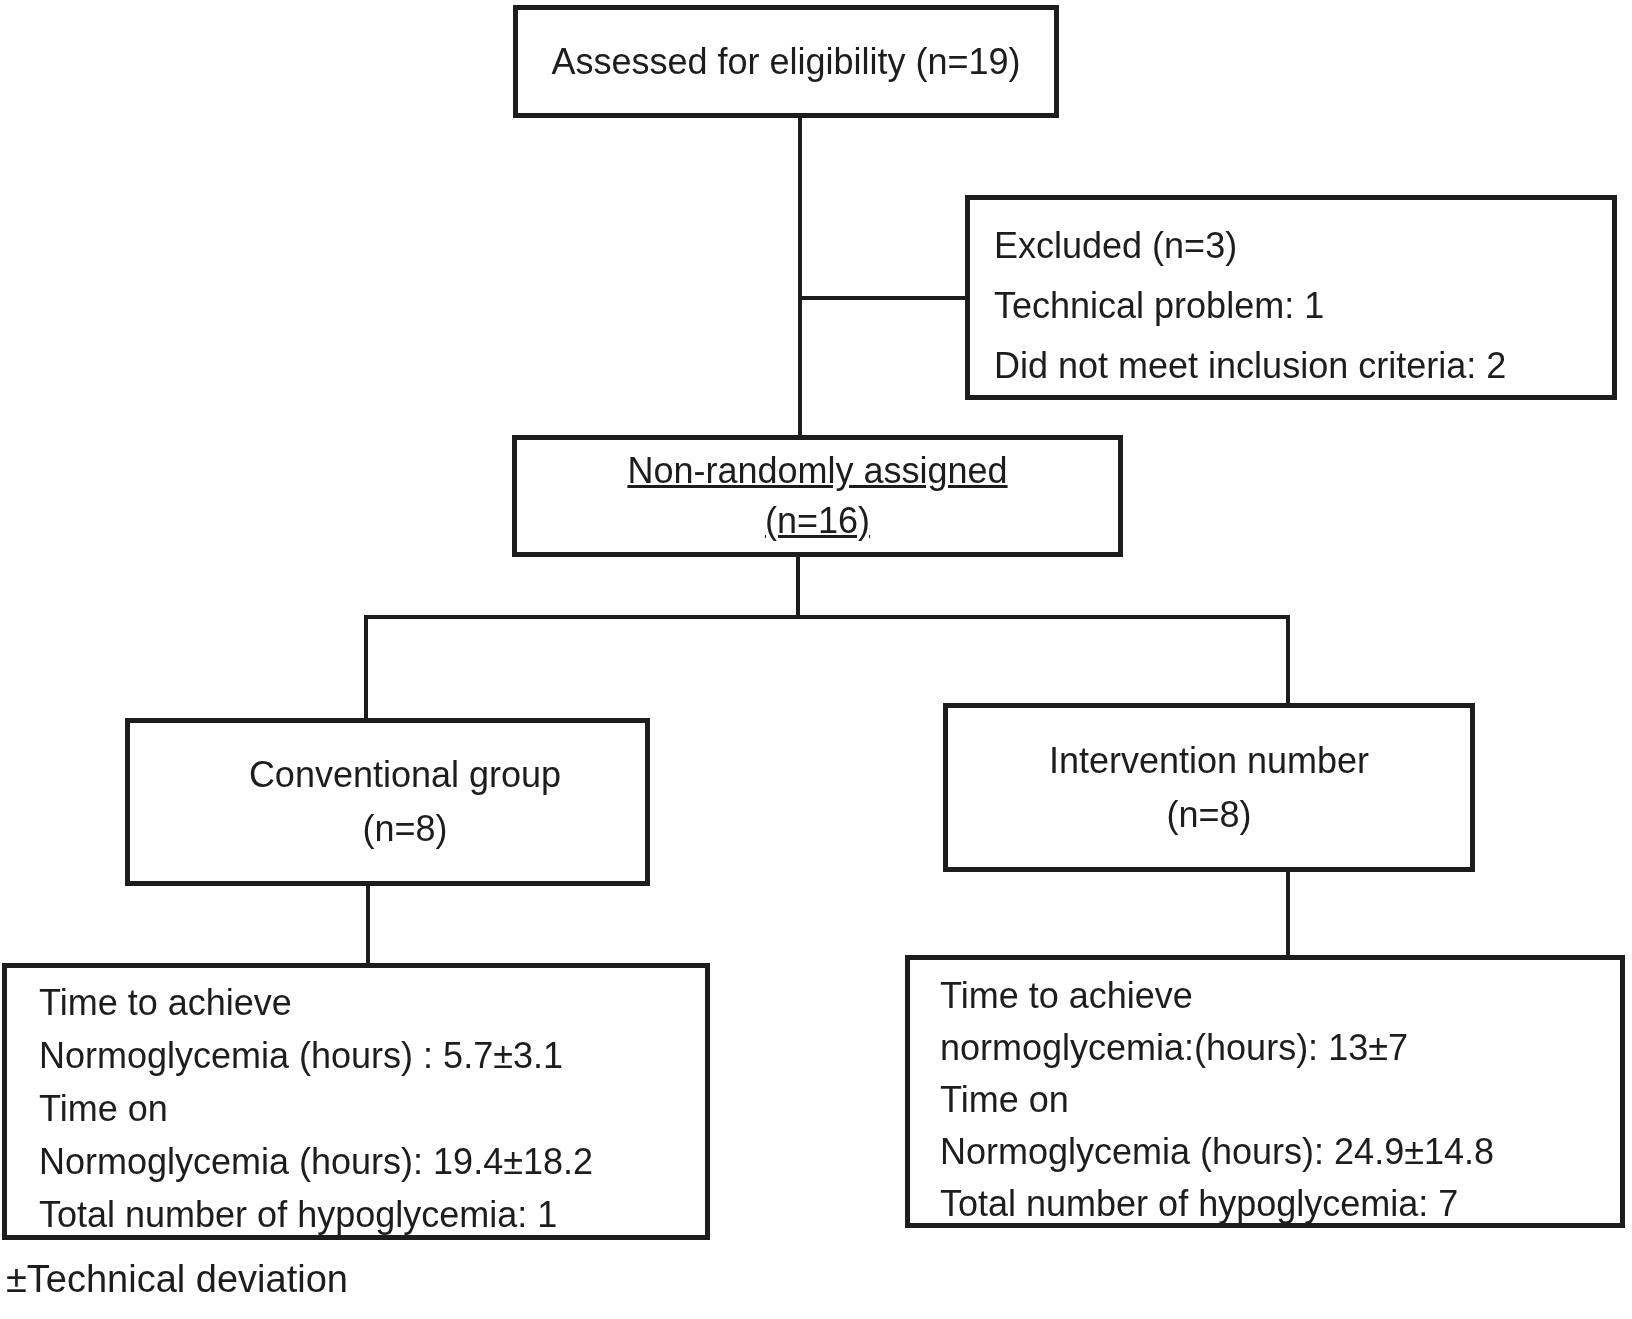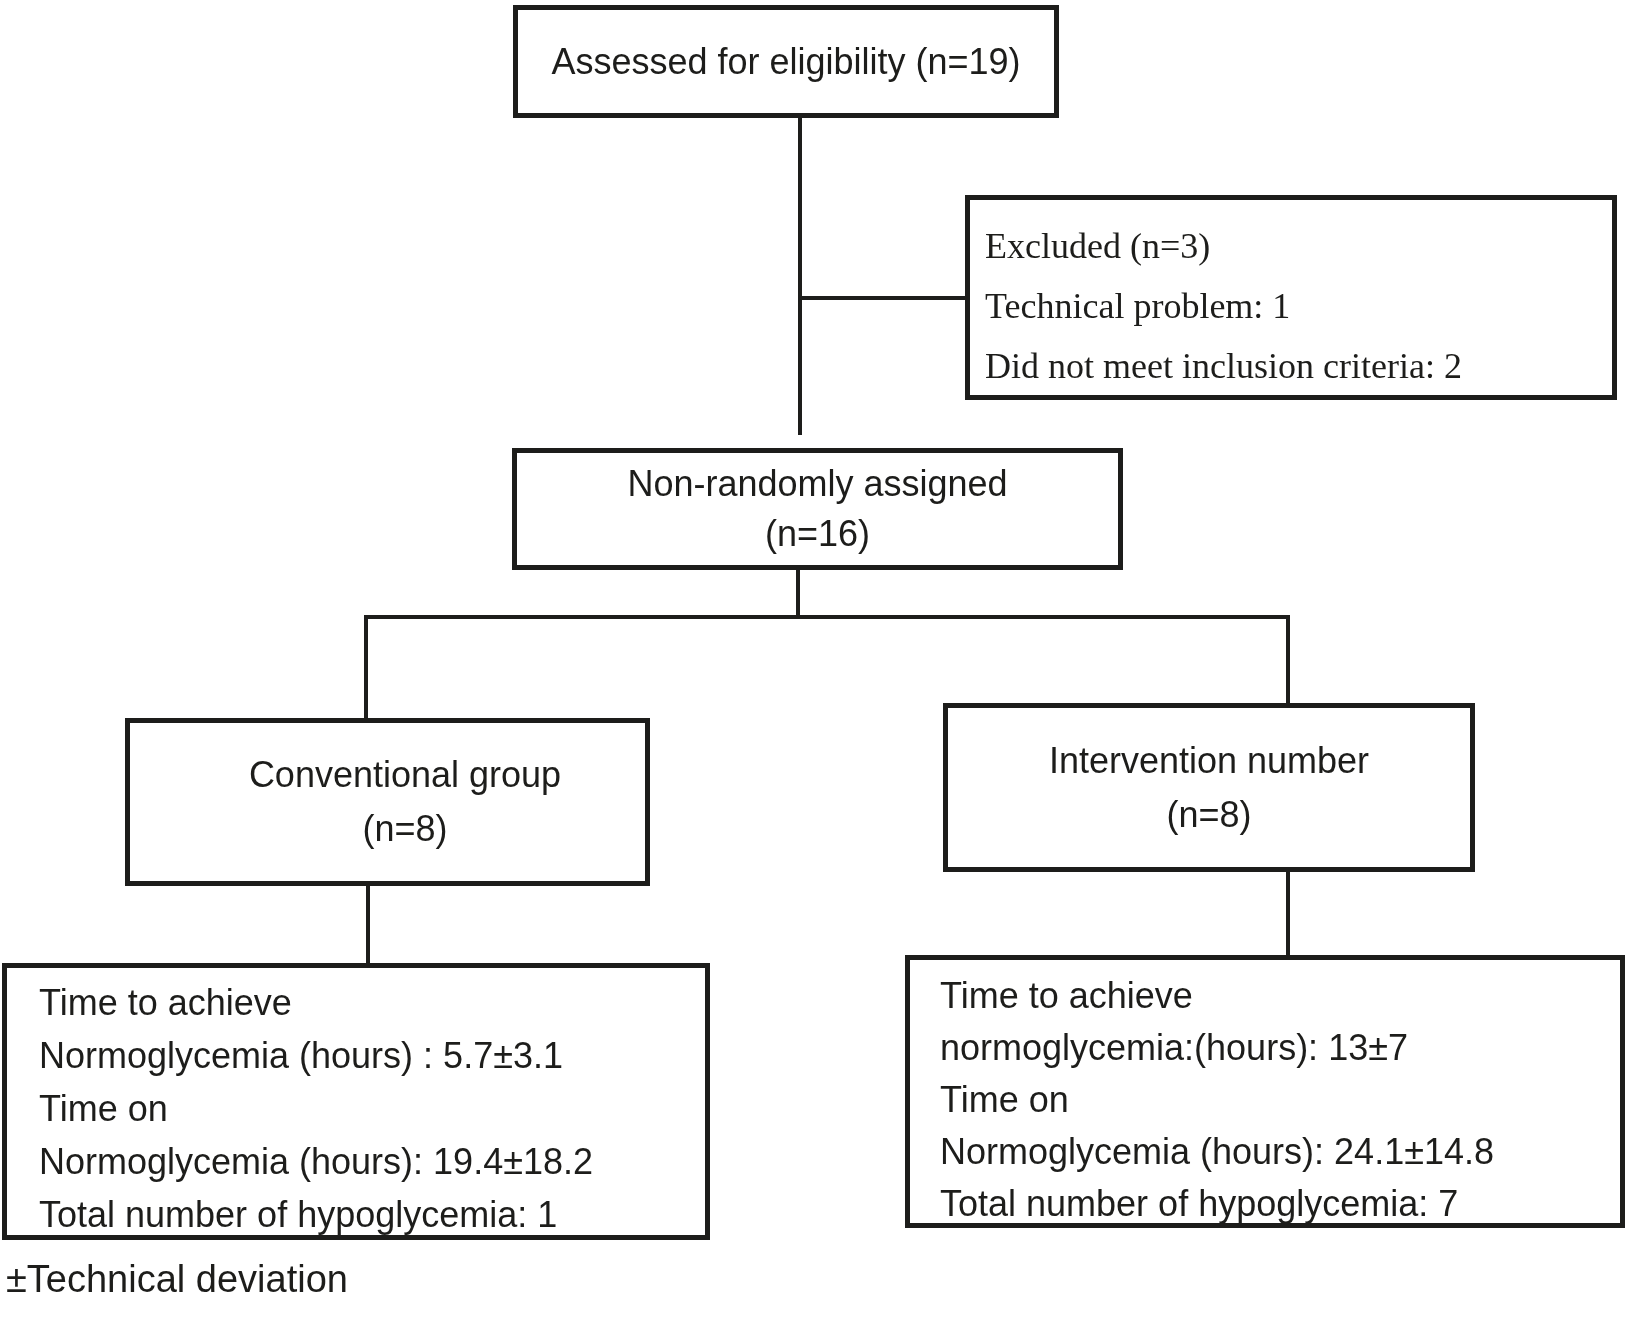--- a/index.html
+++ b/index.html
@@ -40,22 +40,22 @@
   .footnote {
     position: absolute;
     left: 6px; top: 1258px;
     font-size: 38px;
     white-space: nowrap;
   }
 
   
   #box-eligibility   { left: 513px; top: 5px;    width: 546px; height: 113px; }
   #box-excluded      { left: 965px; top: 195px;  width: 652px; height: 205px;
-                       padding: 16px 10px 0 15px; line-height: 60px; font-family: Liberation Serif, serif; }
-  #box-assigned      { left: 512px; top: 448px;  width: 611px; height: 122px; line-height: 50px; }
+                       padding: 16px 10px 0 24px; line-height: 60px; }
+  #box-assigned      { left: 512px; top: 435px;  width: 611px; height: 122px; line-height: 50px; text-decoration: underline; }
   #box-conventional  { left: 125px; top: 718px;  width: 525px; height: 168px; padding-left: 35px; }
   #box-intervention  { left: 943px; top: 703px;  width: 532px; height: 169px; }
   #box-conv-outcomes { left: 2px;   top: 963px;  width: 708px; height: 277px;
                        padding: 8px 6px 0 32px;  line-height: 53px; }
   #box-int-outcomes  { left: 905px; top: 955px;  width: 720px; height: 273px;
                        padding: 10px 6px 0 30px; line-height: 52px; }
 
   
   #conn-trunk        { left: 798px;  top: 118px; width: 4px;   height: 317px; }
   #conn-excluded     { left: 798px;  top: 296px; width: 167px; height: 4px; }
@@ -110,19 +110,19 @@
     <span class="tline">Normoglycemia (hours) : 5.7±3.1</span>
     <span class="tline">Time on</span>
     <span class="tline">Normoglycemia (hours): 19.4±18.2</span>
     <span class="tline">Total number of hypoglycemia: 1</span>
   </div>
 
   <div class="box left-text" id="box-int-outcomes">
     <span class="tline">Time to achieve</span>
     <span class="tline">normoglycemia:(hours): 13±7</span>
     <span class="tline">Time on</span>
-    <span class="tline">Normoglycemia (hours): 24.1±14.8</span>
+    <span class="tline">Normoglycemia (hours): 24.9±14.8</span>
     <span class="tline">Total number of hypoglycemia: 7</span>
   </div>
 
   <div class="footnote">±Technical deviation</div>
 
 </div>
 
 </body></html>

